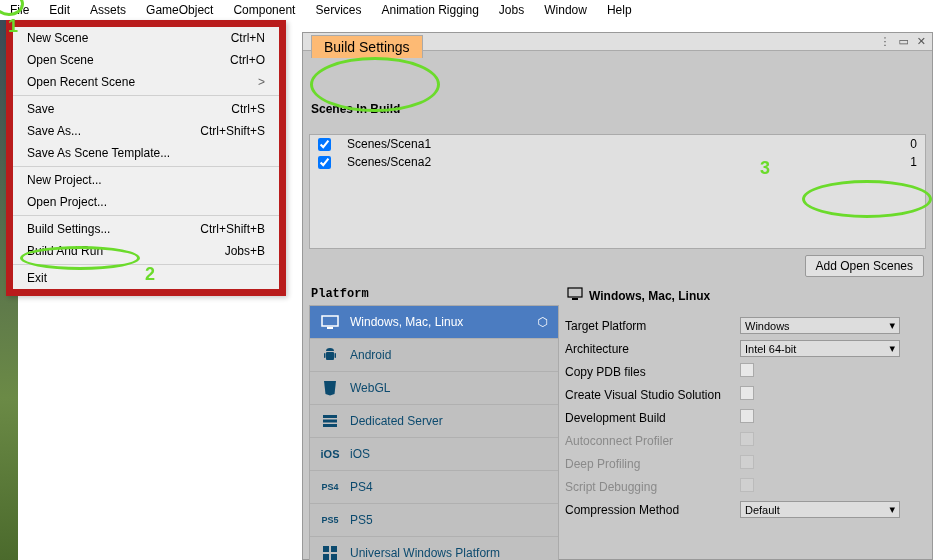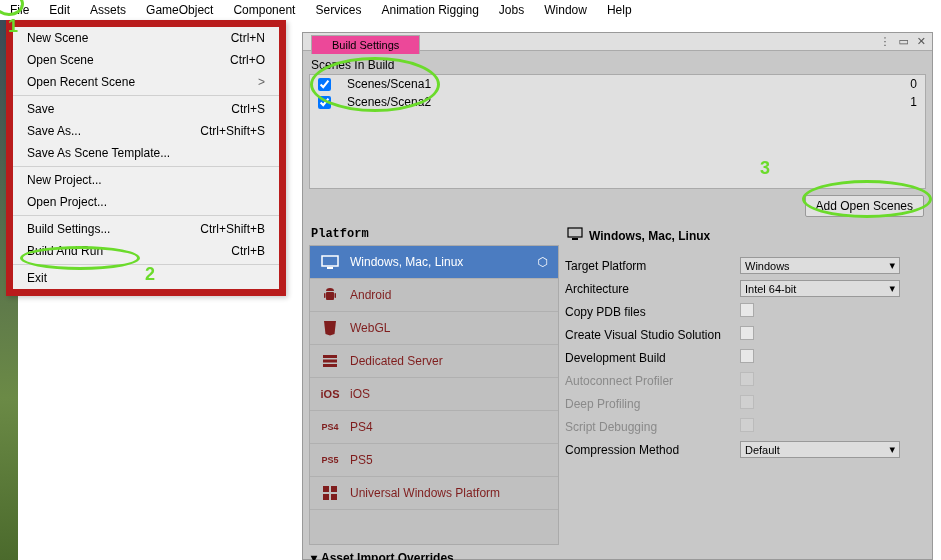--- a/index.html
+++ b/index.html
@@ -7,40 +7,40 @@
 
 .menubar { display: flex; background: #fff; padding: 0 0; height: 20px; align-items: center; }
 .menubar-item { padding: 2px 10px; cursor: pointer; }
 
 .dropdown { position: absolute; top: 20px; left: 6px; width: 280px; background: #f0f0f0; border: 7px solid #b91c1c; box-shadow: 2px 2px 5px rgba(0,0,0,0.2); z-index: 100; }
 .dropdown-item { display: flex; justify-content: space-between; padding: 4px 14px; cursor: pointer; }
 .dropdown-sep { height: 1px; background: #d0d0d0; margin: 2px 0; }
 .dropdown-item .arrow { color: #666; }
 
 .build-window { position: absolute; top: 32px; left: 302px; right: 8px; bottom: 0; background: #c8c8c8; border: 1px solid #999; }
-.build-tab { display: inline-block; background: #ec4899; border: 1px solid #aaa; border-bottom: none; padding: 3px 20px; margin-left: 6px; margin-top: 2px; font-size: 11px; }
+.build-tab { display: inline-block; background: #fdba74; border: 1px solid #aaa; border-bottom: none; padding: 3px 12px; margin-left: 6px; margin-top: 2px; font-size: 14px; }
 .build-titlebar { display: flex; justify-content: flex-end; align-items: center; height: 18px; padding-right: 4px; background: #e0e0e0; border-bottom: 1px solid #aaa; }
 .tb-icons { display: flex; gap: 4px; }
 .tb-icons span { font-size: 11px; color: #555; cursor: pointer; padding: 0 2px; }
 
 .scenes-section { background: #c8c8c8; }
-.scenes-header { font-weight: normal; padding: 4px 8px 2px; font-size: 12px; }
+.scenes-header { font-weight: bold; padding: 4px 8px 18px; font-size: 12px; margin-top: 40px; }
 .scenes-list { background: #e0e0e0; margin: 0 6px; min-height: 115px; border: 1px solid #aaa; }
 .scene-row { display: flex; align-items: center; justify-content: space-between; padding: 2px 8px; font-size: 12px; }
 .scene-row .left { display: flex; align-items: center; gap: 12px; }
 .scene-row input[type=checkbox] { margin-right: 4px; }
 
 .add-btn-row { display:flex; justify-content:flex-end; padding: 6px 8px; }
 .add-btn { background: #e1e1e1; border: 1px solid #999; border-radius: 2px; padding: 3px 10px; font-size: 12px; cursor: pointer; }
 
 .lower { display: flex; gap: 6px; padding: 0 6px; }
 .platform-col { width: 250px; }
 .platform-header { font-weight: bold; padding: 4px 2px; font-size: 12px; font-family: Liberation Mono, monospace; }
 .platform-list { border: 1px solid #aaa; background: #c0c0c0; height: 300px; overflow-y: auto; }
-.platform-item { display: flex; align-items: center; padding: 8px 10px; border-bottom: 1px solid #b0b0b0; gap: 10px; color: #7f1d1d; font-size: 12px; cursor:pointer; }
+.platform-item { display: flex; align-items: center; padding: 8px 10px; border-bottom: 1px solid #b0b0b0; gap: 10px; color: #0c4a6e; font-size: 12px; cursor:pointer; }
 .platform-item.selected { background: #4b7cc1; color: #fff; }
 .platform-item .p-icon { width: 20px; height: 16px; display: inline-flex; align-items: center; justify-content: center; font-size: 13px; }
 .platform-item.selected .p-icon svg { fill:#fff; }
 .platform-item .unity-mark { margin-left: auto; font-size: 12px; }
 
 .settings-col { flex: 1; }
 .target-header { font-weight: bold; display: flex; gap: 6px; align-items:center; padding: 4px 2px; font-size: 12px; }
 .settings-grid { margin-top: 6px; }
 .set-row { display: flex; align-items: center; padding: 3px 0; font-size: 12px; }
 .set-label { width: 175px; }
@@ -117,21 +117,21 @@
       <span>Open Project...</span>
       <span></span>
     </div>
     <div class="dropdown-sep"></div>
     <div class="dropdown-item">
       <span>Build Settings...</span>
       <span>Ctrl+Shift+B</span>
     </div>
     <div class="dropdown-item">
       <span>Build And Run</span>
-      <span>Ctrl+B</span>
+      <span>Jobs+B</span>
     </div>
     <div class="dropdown-sep"></div>
     <div class="dropdown-item">
       <span>Exit</span>
       <span></span>
     </div>
   </div>
 
 <div class="build-window">
   <div class="build-titlebar">

